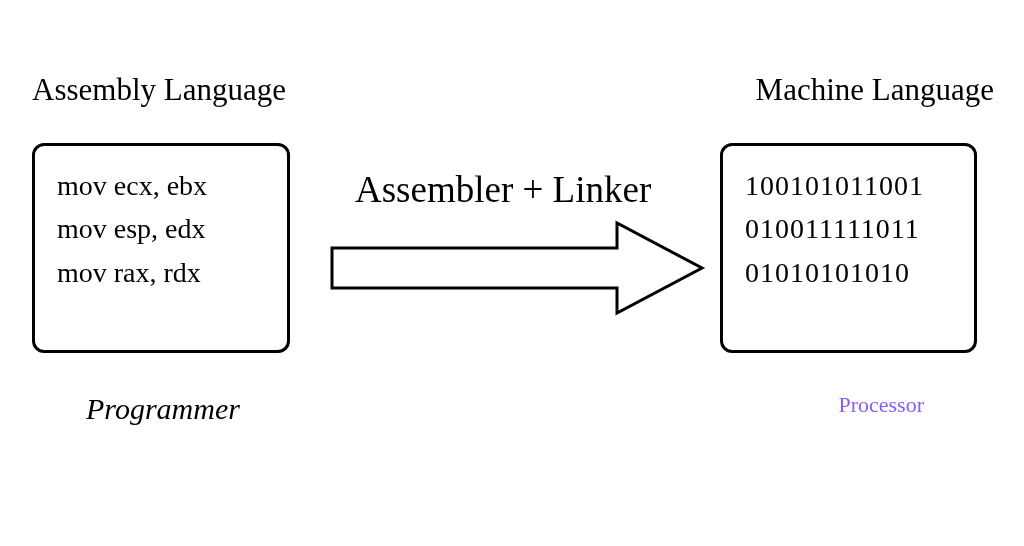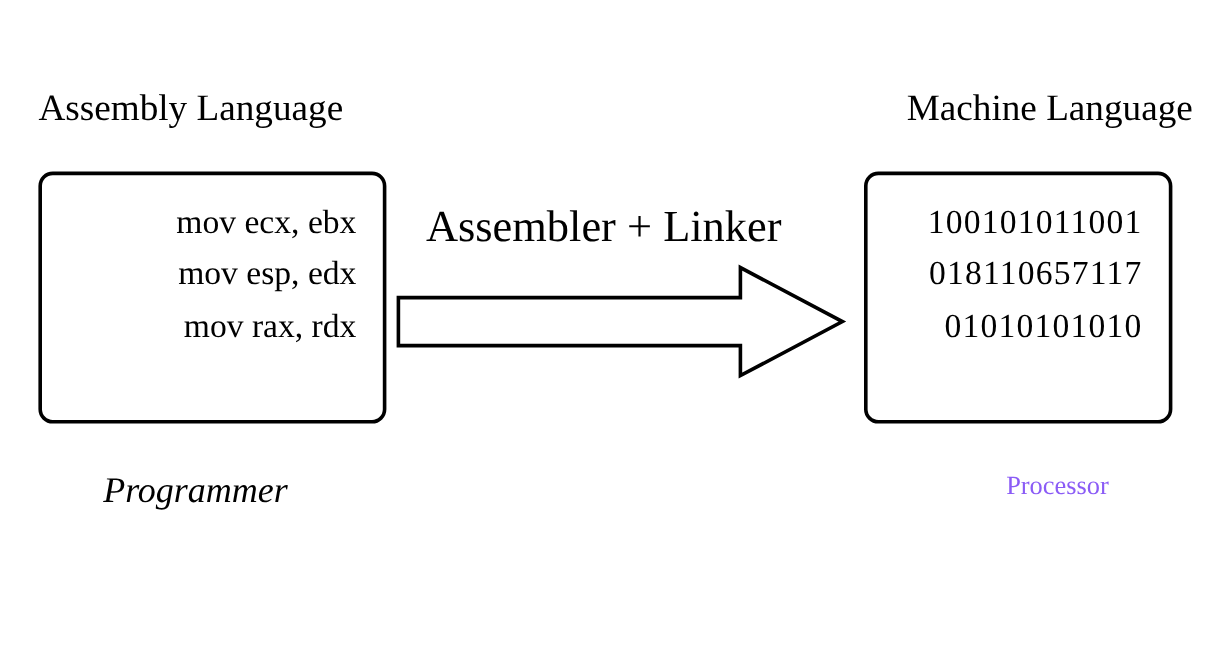--- a/index.html
+++ b/index.html
@@ -11,21 +11,20 @@
       width: 1024px;
       height: 546px;
       background: #ffffff;
       font-family: Georgia, 'Times New Roman', serif;
       position: relative;
     }
     .diagram-container {
       position: relative;
       width: 100%;
       height: 100%;
-      text-align: right;
     }
     .title-left {
       position: absolute;
       top: 72px;
       left: 32px;
       font-size: 31px;
       color: #000;
     }
     .title-right {
       position: absolute;
@@ -38,21 +37,21 @@
     .box {
       position: absolute;
       border: 3px solid #000;
       border-radius: 12px;
       padding: 18px 22px;
       background: #fff;
     }
     .box-left {
       top: 143px;
       left: 32px;
-      width: 290px;
+      width: 258px;
       height: 210px;
     }
     .box-right {
       top: 143px;
       right: 47px;
       width: 257px;
       height: 210px;
     }
     .code-line {
       font-size: 28px;
@@ -106,21 +105,21 @@
   <div class="title-right">Machine Language</div>
 
   <div class="box box-left">
     <div class="code-line">mov ecx, ebx</div>
     <div class="code-line">mov esp, edx</div>
     <div class="code-line">mov rax, rdx</div>
   </div>
 
   <div class="box box-right">
     <div class="binary-line">100101011001</div>
-    <div class="binary-line">018110657117</div>
+    <div class="binary-line">010011111011</div>
     <div class="binary-line">01010101010</div>
   </div>
 
   <div class="arrow-label">Assembler + Linker</div>
 
   <svg class="arrow-svg" viewBox="0 0 380 100">
     <path d="M 5 30 L 290 30 L 290 5 L 375 50 L 290 95 L 290 70 L 5 70 Z" fill="#ffffff" stroke="#000000" stroke-width="3" stroke-linejoin="miter"></path>
   </svg>
 
   <div class="caption-left">Programmer</div>

